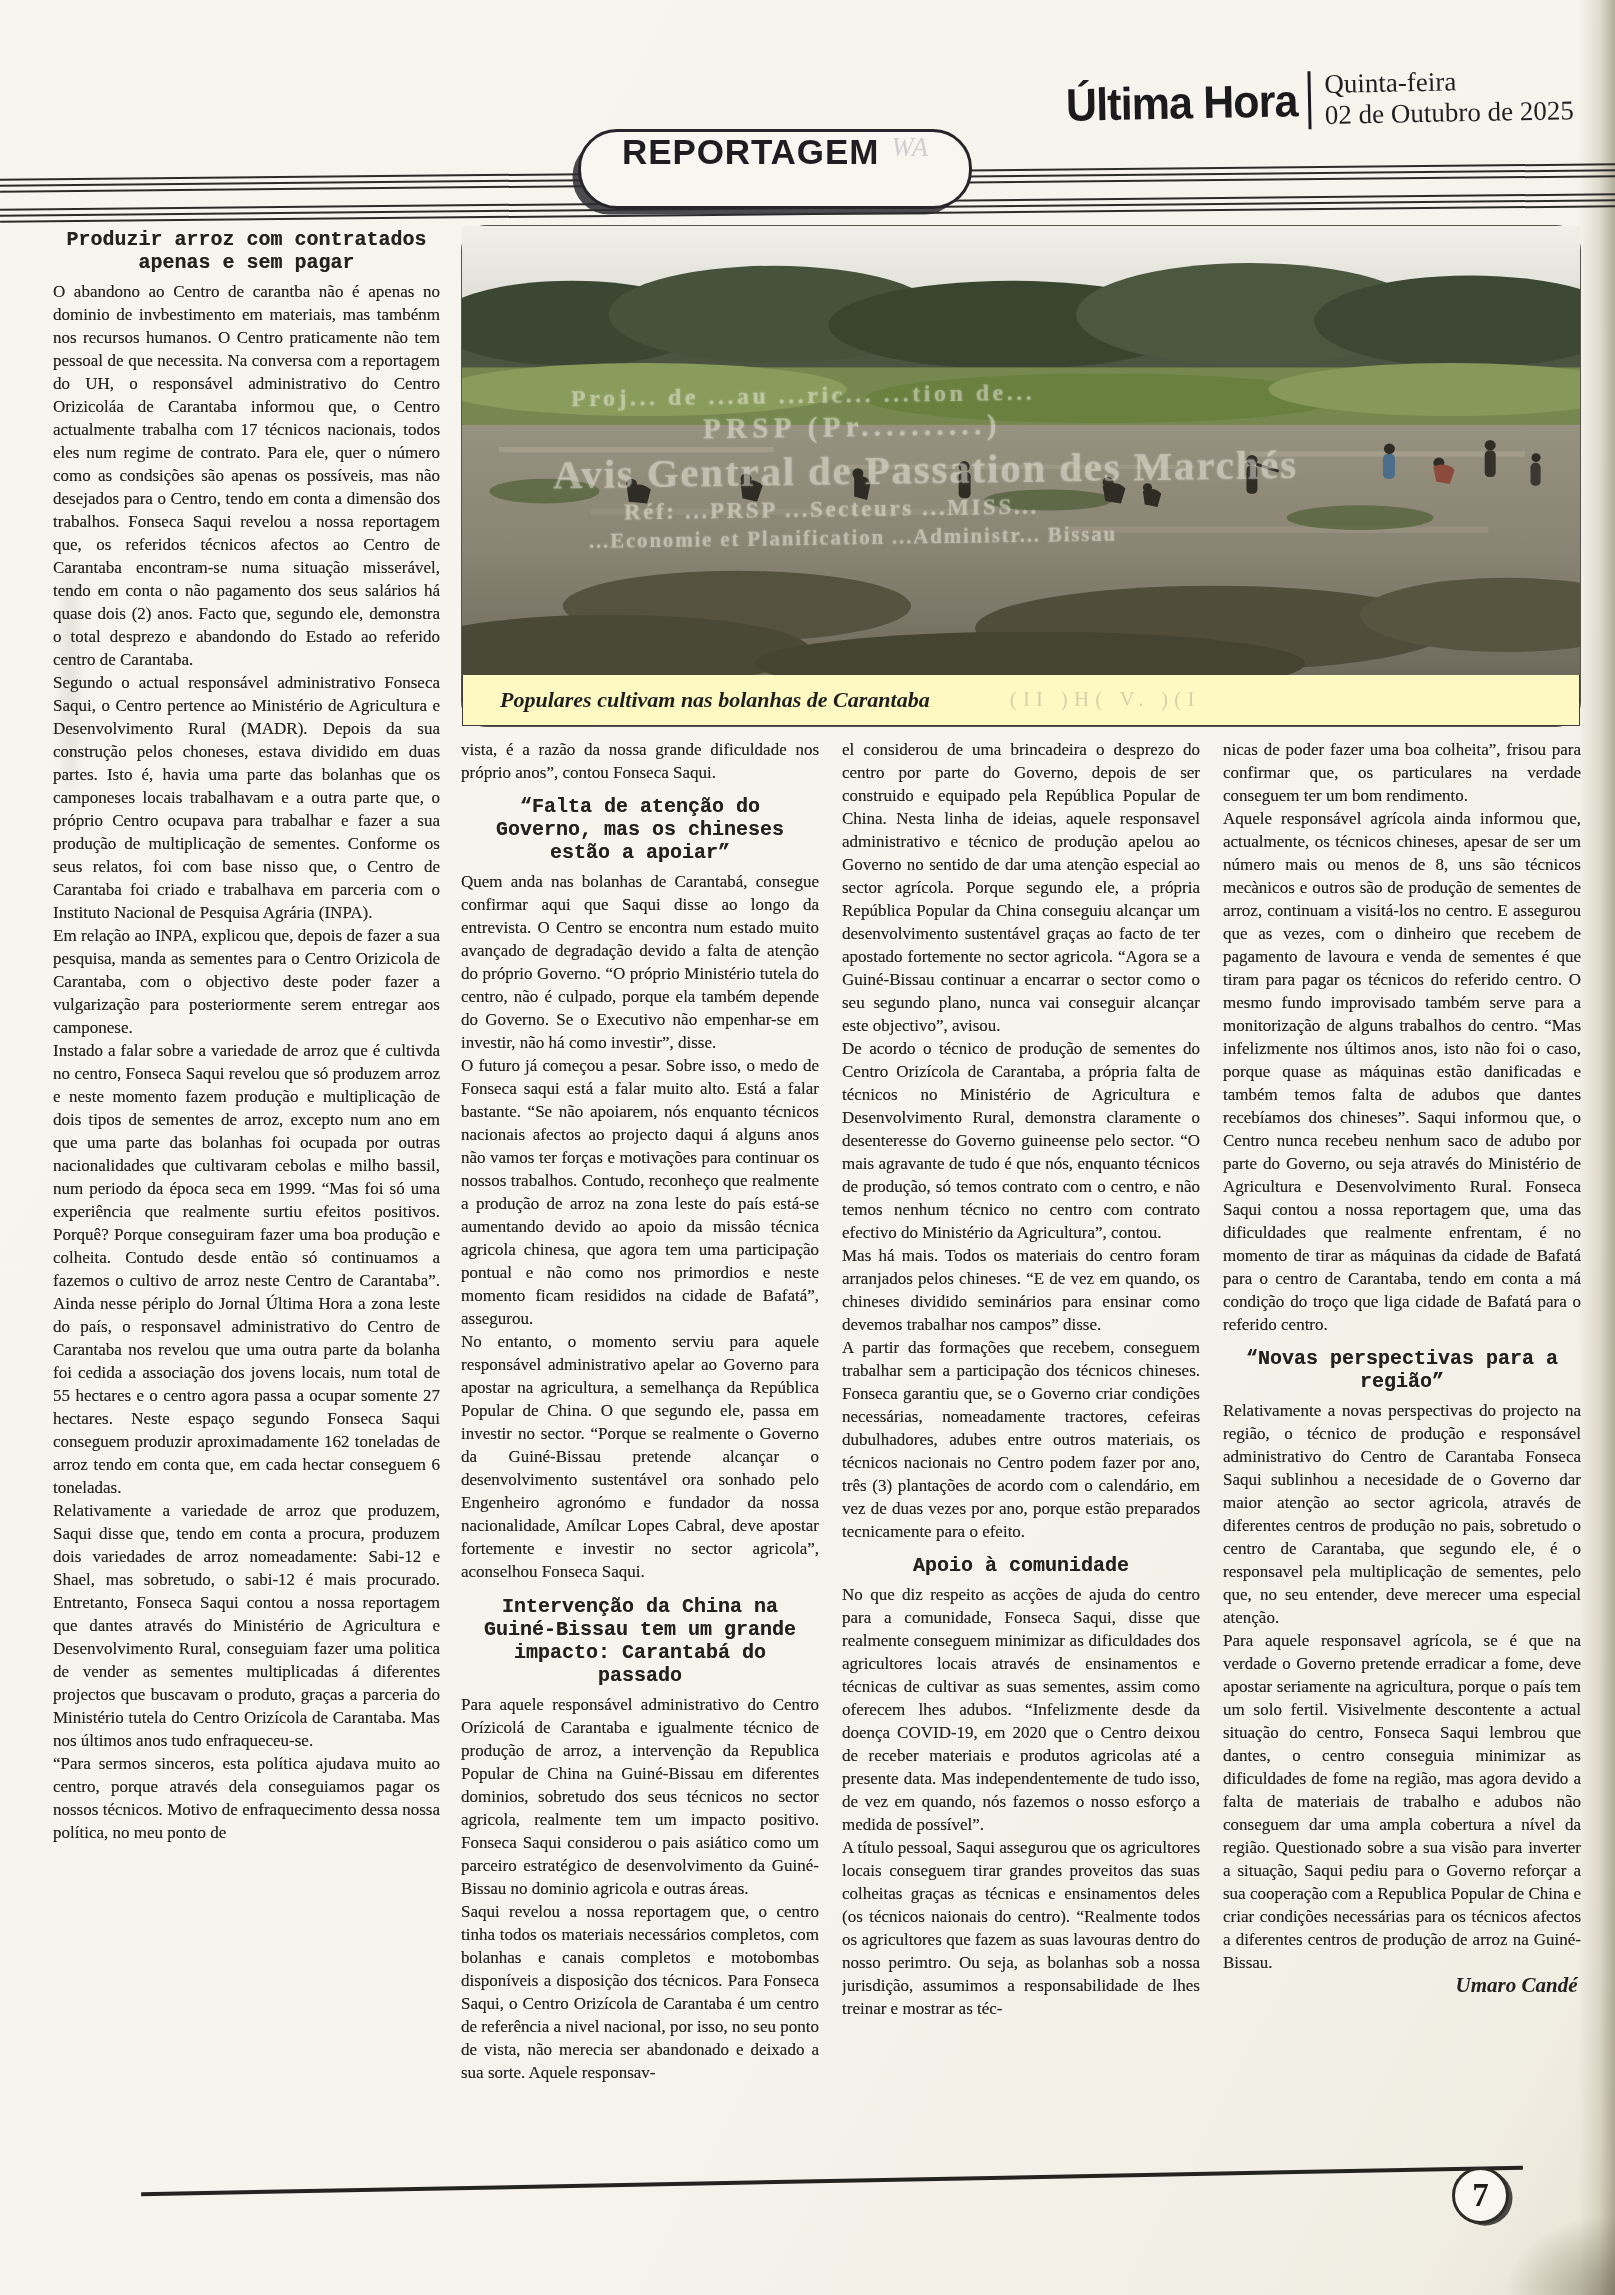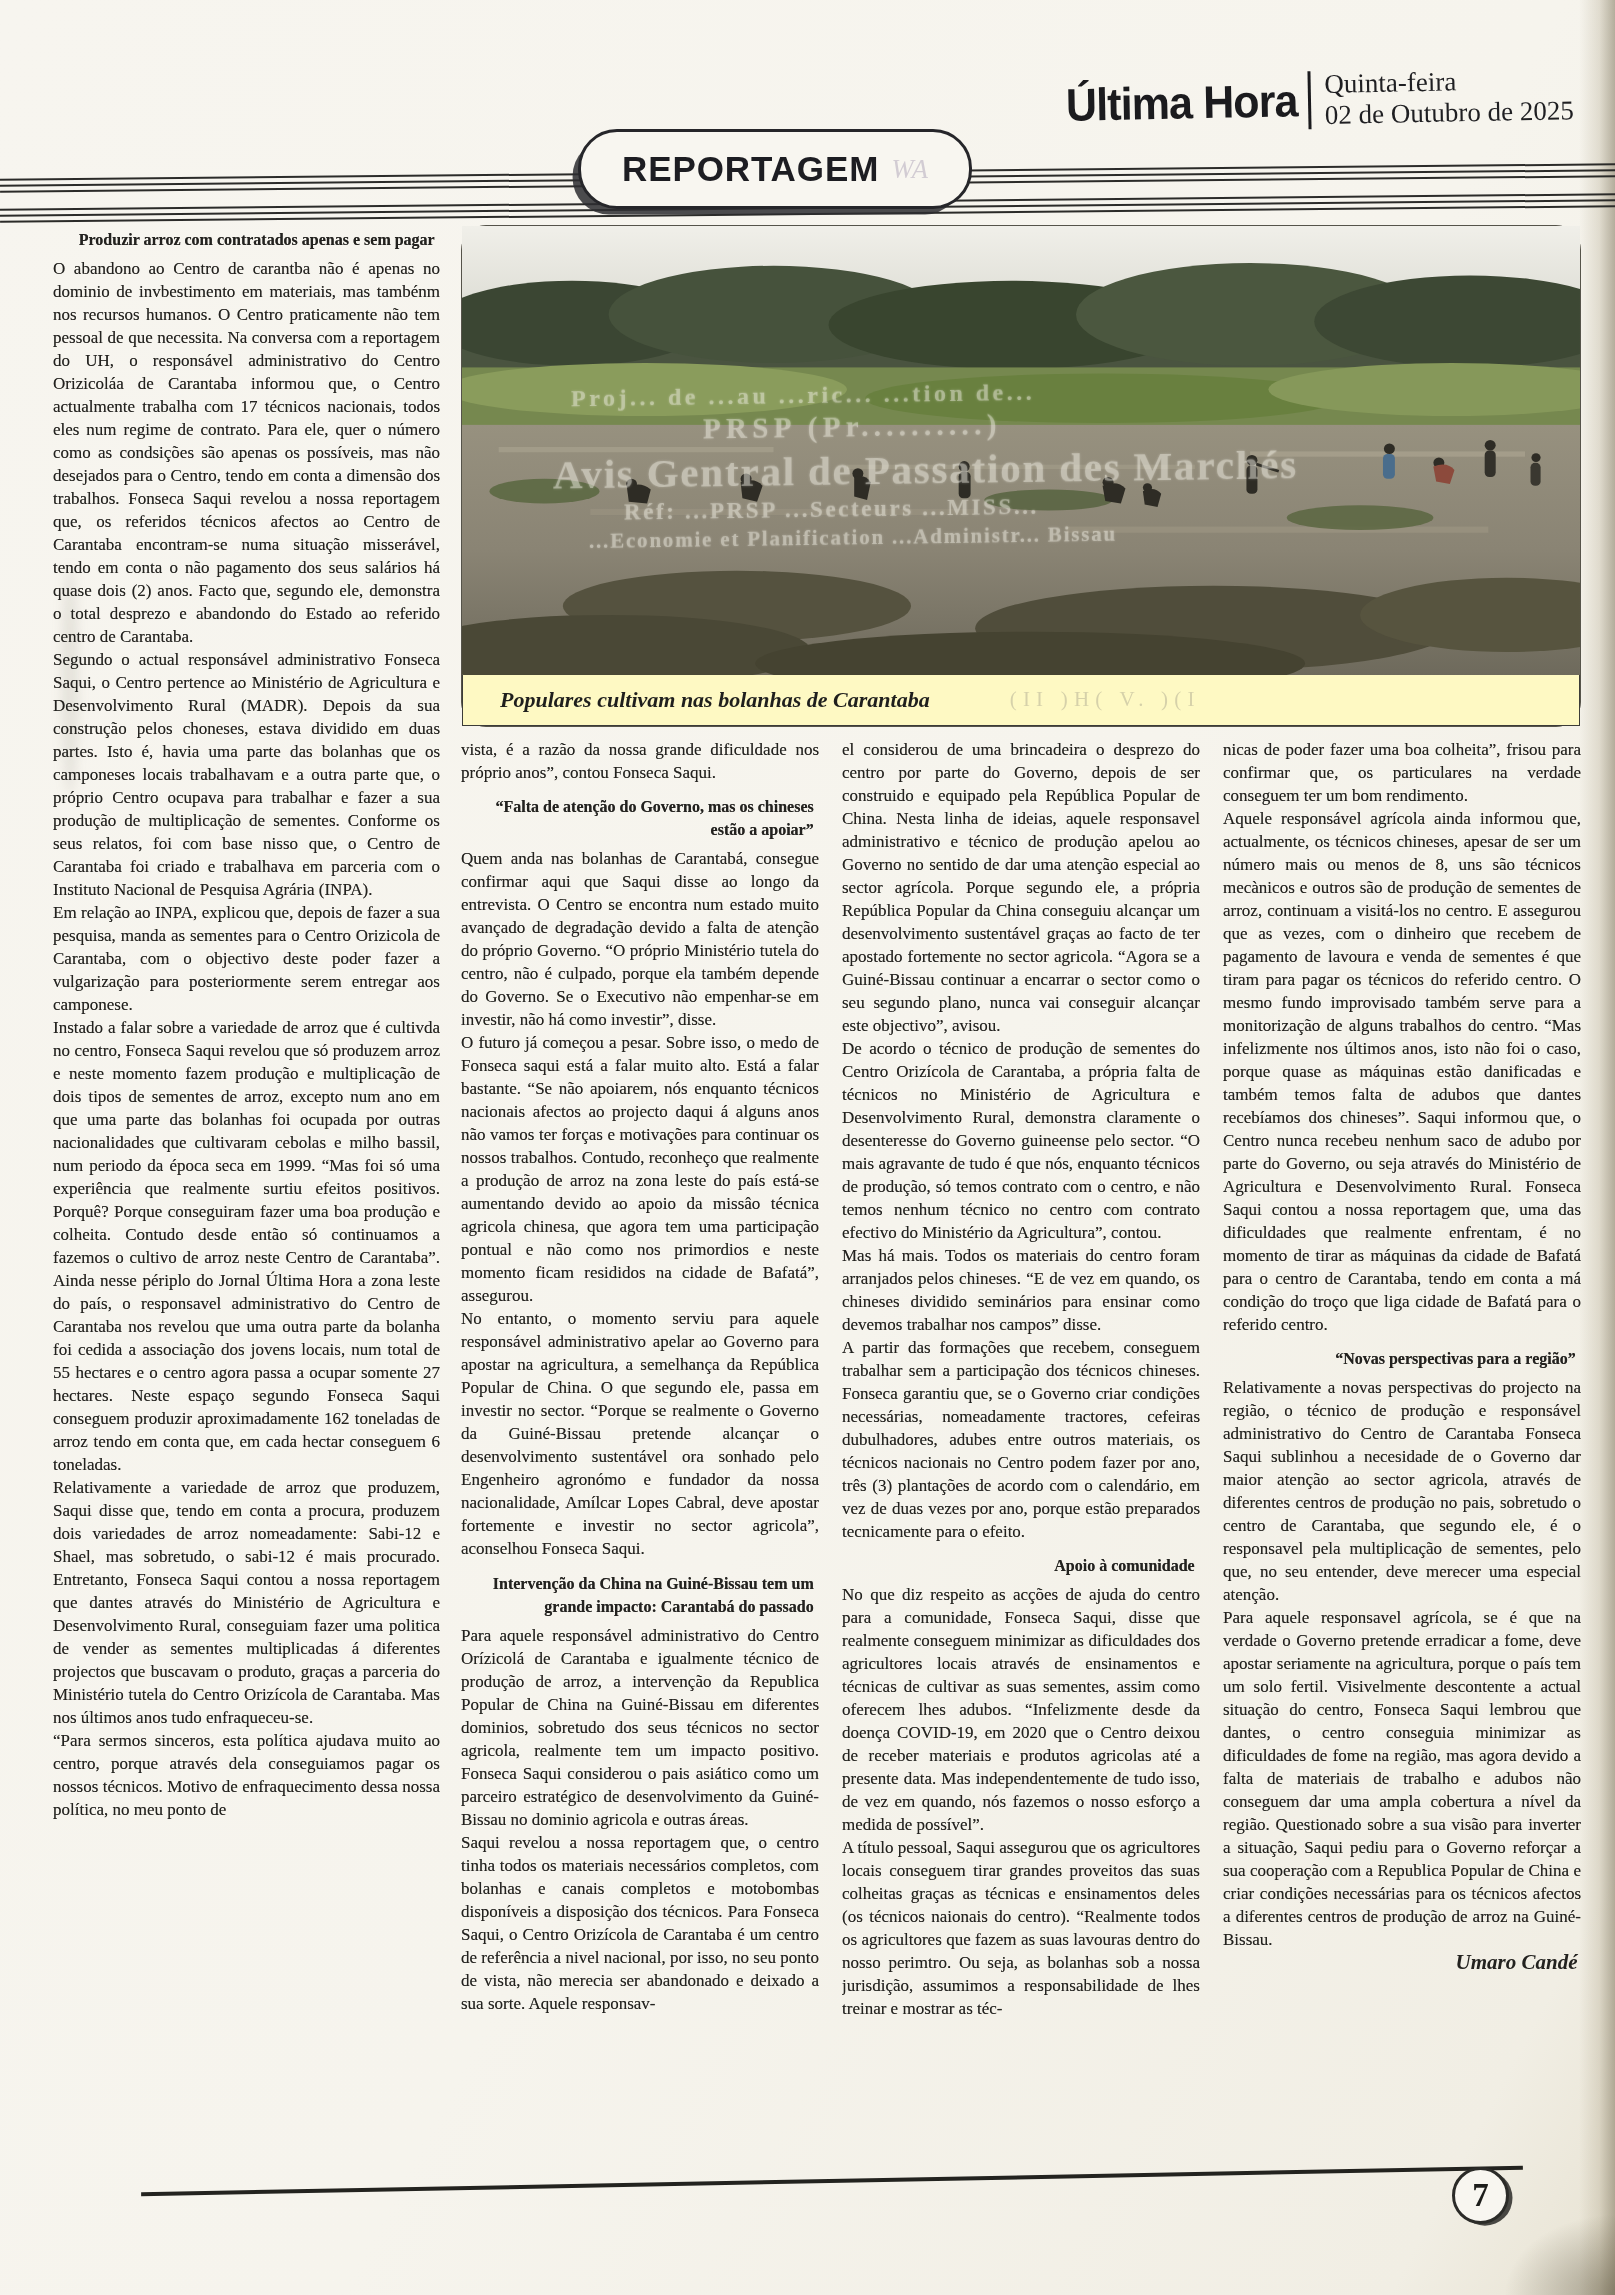--- a/index.html
+++ b/index.html
@@ -18,36 +18,36 @@
          letter-spacing:-0.9px;transform:scaleY(1.06);color:#1b1b1e;}
   .mast-divider{width:2.6px;height:58px;background:#1b1b1e;margin:0 14px 0 10.6px;}
   .dateblock{display:flex;flex-direction:column;font-size:27px;line-height:31px;color:#1f1f22;}
   .rules{position:absolute;left:0;width:100%;transform:rotate(-0.55deg);}
   .rules-a{top:171px;}
   .rules-b{top:201px;}
   .rules .rl{height:1.8px;background:#2b2b29;margin-bottom:4.4px;}
   .banner{position:absolute;left:578px;top:129px;width:388px;height:74px;z-index:3;
           background:#f8f6f0;border:3.5px solid #26262a;border-radius:39px;
           box-shadow:-8px 8px 0 -2.6px rgba(45,45,48,.85);
-          display:flex;align-items:center;justify-content:center;}
+          display:flex;align-items:flex-start;justify-content:center;}
   .banner-label{font-family:"Liberation Sans","DejaVu Sans",sans-serif;font-weight:bold;font-size:35px;
           letter-spacing:0.9px;color:#1d1d22;}
   .banner-scribble{margin-left:12.4px;font-style:italic;font-size:26.5px;color:#9c8faa;opacity:.4;}
 
   
   .content{position:absolute;top:216px;left:0;width:100%;display:flex;gap:21px;padding:0 35px 0 53px;box-sizing:border-box;}
   .col{font-size:17px;line-height:23px;text-align:justify;overflow:hidden;}
   .col1{flex:0 0 387px;height:1956px;}
   .right-zone{flex:1;min-width:0;}
   .cols3{display:flex;gap:23px;margin-top:10.6px;}
   .cols3 .col{flex:1;height:1451px;}
   .col p{margin:0;}
   .col-para{text-shadow:0 0 0.5px rgba(35,35,32,.5);}
-  .col-heading{font-size:16px;line-height:23px;font-weight:bold;text-align:right;margin:11.5px 5.3px 6.2px 5.3px;
-          text-shadow:0 0 0.4px rgba(25,25,25,.6);}
+  .col-heading{font-size:20px;line-height:23px;font-weight:bold;text-align:center;margin:11.5px 5.3px 6.2px 5.3px;
+          text-shadow:0 0 0.4px rgba(25,25,25,.6);font-family:Liberation Mono, monospace;}
   .byline{margin-top:8.8px;text-align:right;font-weight:bold;font-style:italic;font-size:21px;padding-right:3.5px;}
 
   
   .photo{margin:8.8px 0 0 0;position:relative;border:1.8px solid #55534a;background:#cfcabb;}
   .photo svg{display:block;width:100%;height:449px;}
   .ghost-lines{position:absolute;left:5%;top:30%;width:90%;pointer-events:none;
           transform:skewY(-0.8deg);color:#f3f1e7;font-weight:bold;opacity:.5;
           text-shadow:0 0 2.6px rgba(250,248,240,.6);filter:blur(0.4px);}
   .ghost-lines div{margin:2.6px 0;white-space:nowrap;overflow:hidden;}
   .ghost-lines div:nth-child(1){font-size:24px;letter-spacing:3.5px;margin-left:53px;}

